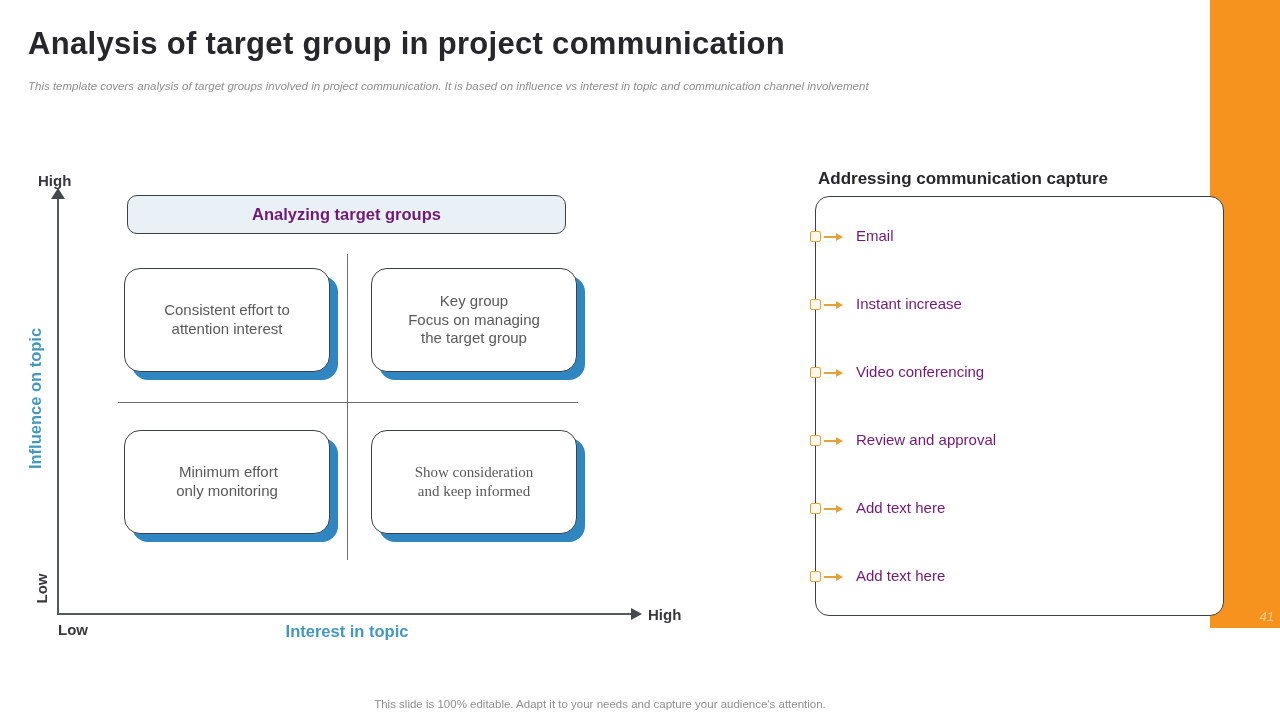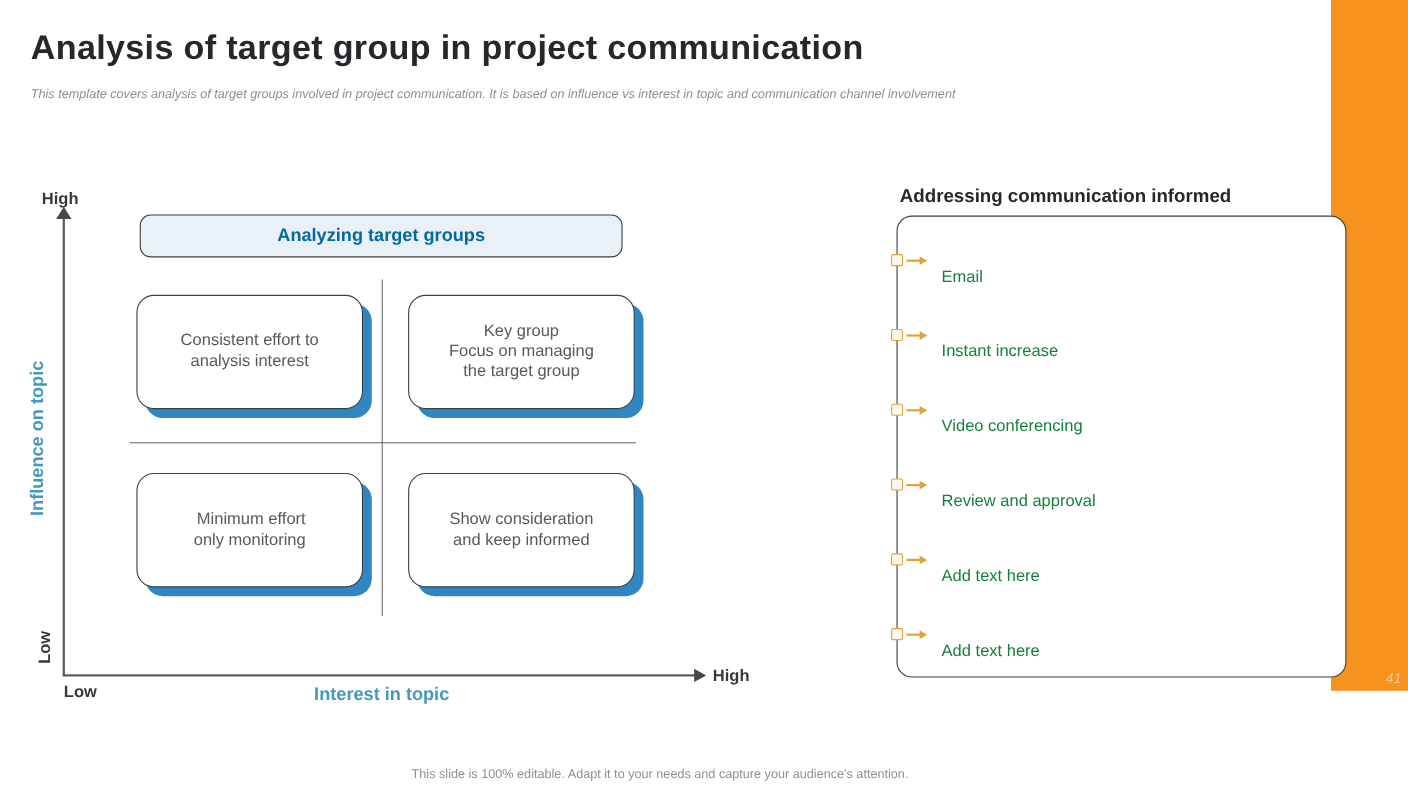--- a/index.html
+++ b/index.html
@@ -92,21 +92,21 @@
   }
 
   
   .matrix-header {
     position: absolute;
     left: 127px; top: 195px; width: 439px; height: 39px;
     background: #E9F1F6;
     border: 1px solid #3B4045;
     border-radius: 10px;
     display: flex; align-items: center; justify-content: center;
-    font-size: 16.5px; font-weight: bold; color: #0369a1;
+    font-size: 16.5px; font-weight: bold; color: #701a75;
   }
 
   
   .divider-v {
     position: absolute;
     left: 347px; top: 254px; width: 1px; height: 306px;
     background: #6B6F74;
   }
   .divider-h {
     position: absolute;
@@ -124,21 +124,21 @@
     box-shadow: 8px 8px 0 0 #2F86C0;
     display: flex; align-items: center; justify-content: center;
     text-align: center;
     font-size: 15px; color: #595959;
     line-height: 1.25;
     white-space: pre-line;
   }
   .q-tl { left: 124px; top: 268px; }
   .q-tr { left: 371px; top: 268px; }
   .q-bl { left: 124px; top: 430px; text-align: right; }
-  .q-br { left: 371px; top: 430px; }
+  .q-br { left: 371px; top: 430px; font-family: Liberation Serif, serif; }
 
   
   .panel-title {
     position: absolute;
     left: 818px; top: 169px;
     font-size: 17px; font-weight: bold; color: #26262B;
   }
   .channel-panel {
     position: absolute;
     left: 815px; top: 196px; width: 409px; height: 420px;
@@ -168,21 +168,21 @@
   }
   .bullet-head {
     position: absolute; left: 20px; top: 8px;
     width: 0; height: 0;
     border-top: 4px solid transparent;
     border-bottom: 4px solid transparent;
     border-left: 7px solid #E2A23B;
   }
   .channel-label {
     position: absolute; left: 40px; top: 2px;
-    font-size: 15px; color: #15803d; margin-top: 16px;
+    font-size: 15px; color: #701a75;
   }
 
   
   .footer {
     position: absolute;
     left: 0; top: 698px; width: 1200px;
     text-align: center;
     font-size: 11.5px;
     color: #8F8F8F;
   }
@@ -212,31 +212,31 @@
 
     <div class="axis-title y-axis-title">Influence on topic</div>
     <div class="axis-title x-axis-title">Interest in topic</div>
 
     <div class="matrix-header">Analyzing target groups</div>
 
     <div class="divider-v"></div>
     <div class="divider-h"></div>
 
     <div class="quad q-tl">Consistent effort to
-analysis interest</div>
+attention interest</div>
     <div class="quad q-tr">Key group
 Focus on managing
 the target group</div>
     <div class="quad q-bl">Minimum effort
 only monitoring</div>
     <div class="quad q-br">Show consideration
 and keep informed</div>
   </div>
 
-  <div class="panel-title">Addressing communication informed</div>
+  <div class="panel-title">Addressing communication capture</div>
   <div class="channel-panel">
 
     <div class="channel-item ci-0">
       <span class="bullet"></span>
       <span class="bullet-line"></span>
       <span class="bullet-head"></span>
       <span class="channel-label">Email</span>
     </div>
 
     <div class="channel-item ci-1">

